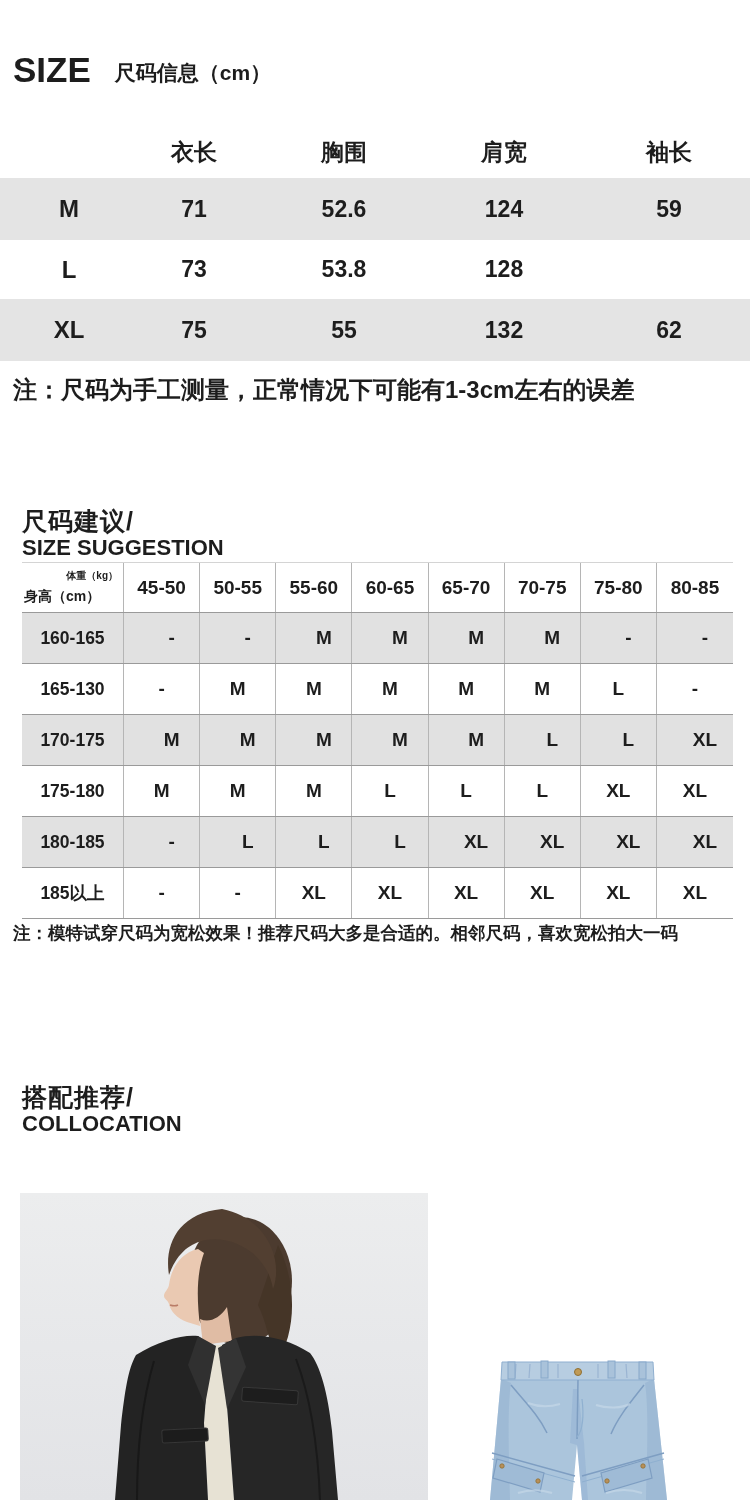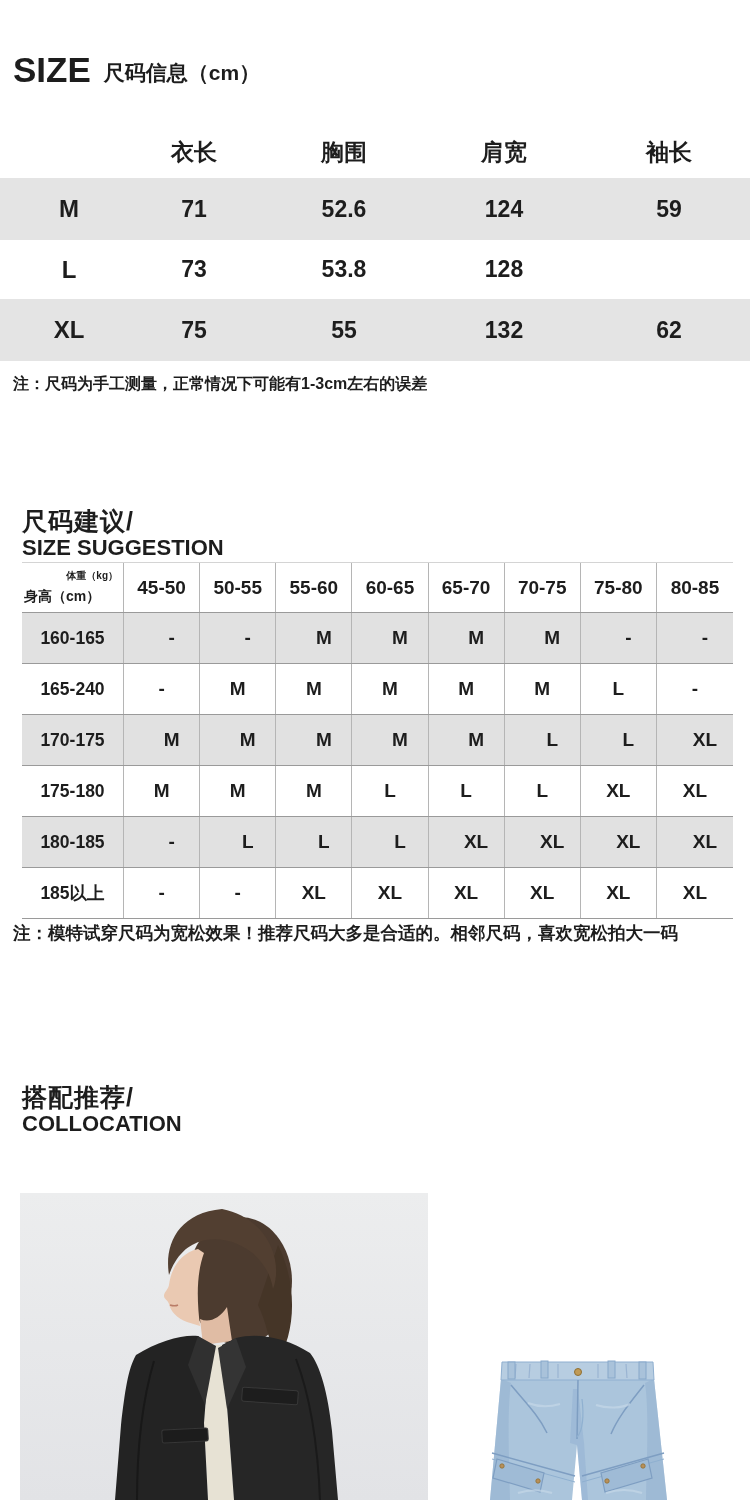--- a/index.html
+++ b/index.html
@@ -7,40 +7,40 @@
     width:750px;height:1500px;overflow:hidden;position:relative;
     background:#ffffff;color:#1d1d1d;
     font-family:"Liberation Sans","DejaVu Sans",sans-serif;
     font-weight:700;
   }
   .abs{position:absolute;}
 
   
   .size-title{left:13px;top:50px;white-space:nowrap;}
   .size-title .en{font-size:35px;font-weight:800;letter-spacing:0;vertical-align:baseline;}
-  .size-title .cn{font-size:21px;margin-left:13px;vertical-align:2px;}
+  .size-title .cn{font-size:21px;margin-left:24px;vertical-align:2px;}
 
   .block-title .cn{display:block;font-size:25px;line-height:29px;letter-spacing:1px;}
   .block-title .en{display:block;font-size:22px;line-height:24px;letter-spacing:0;}
   .sug-title{left:22px;top:507px;}
   .coll-title{left:22px;top:1083px;}
 
   
   .t1{left:0;top:126px;width:750px;}
   .t1-row{display:grid;grid-template-columns:120px 130px 170px 150px 180px;align-items:center;text-align:center;padding-left:9px;}
   .t1-head{height:52px;font-size:23px;}
   .t1-data{font-size:23px;}
   .t1-r0{height:62px;}
   .t1-r1{height:59px;}
   .t1-r2{height:62px;}
   .t1-gray{background:#e4e4e4;}
   .t1-sizecol{font-size:24px;}
 
   .note{white-space:nowrap;}
-  .note1{left:13px;top:374px;font-size:16px;}
+  .note1{left:13px;top:374px;font-size:24px;}
   .note2{left:13px;top:921px;font-size:17.5px;font-family:Liberation Mono, monospace;}
 
   
   .t2{left:22px;top:562px;width:711px;border-top:1px solid #d4d4d4;box-sizing:border-box;}
   .t2-row{display:grid;grid-template-columns:102px repeat(8,1fr);box-sizing:border-box;
           border-bottom:1px solid #9a9a9a;align-items:center;text-align:center;}
   .t2-row>div{height:100%;display:flex;align-items:center;justify-content:center;box-sizing:border-box;}
   .t2-row>div:not(:last-child){border-right:1px solid #b5b5b5;}
   .t2-head{height:50px;font-size:19px;}
   .t2-data{height:51px;font-size:19px;}
@@ -121,21 +121,21 @@
     <div>-</div>
     <div>M</div>
     <div>M</div>
     <div>M</div>
     <div>M</div>
     <div>-</div>
     <div>-</div>
   </div>
 
   <div class="t2-row t2-data">
-    <div class="t2-label">165-240</div>
+    <div class="t2-label">165-130</div>
     <div>-</div>
     <div>M</div>
     <div>M</div>
     <div>M</div>
     <div>M</div>
     <div>M</div>
     <div>L</div>
     <div>-</div>
   </div>
 

